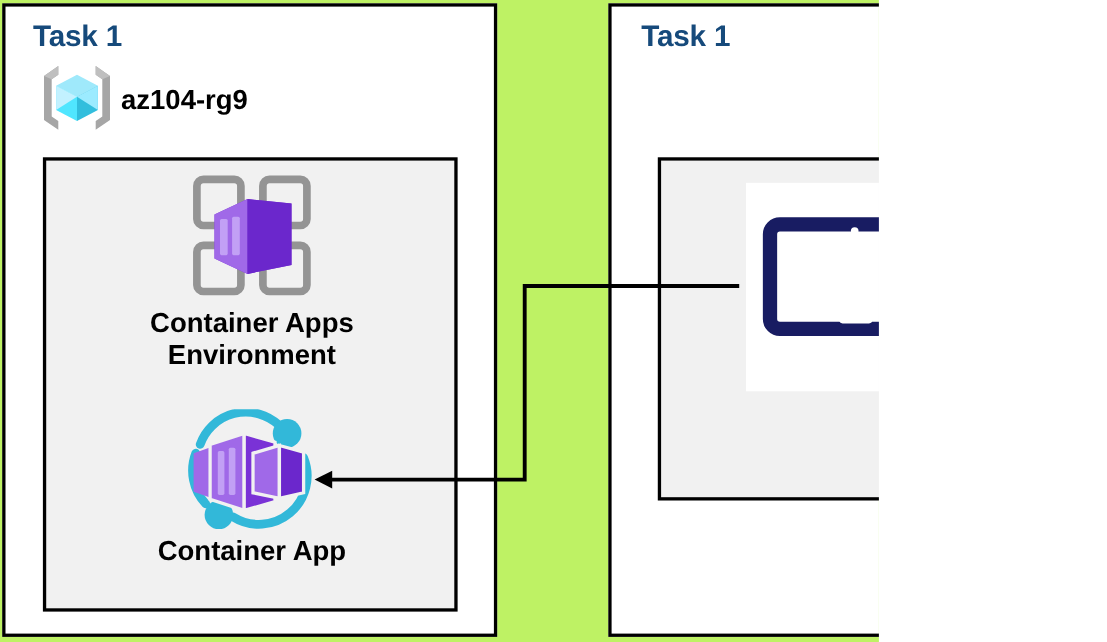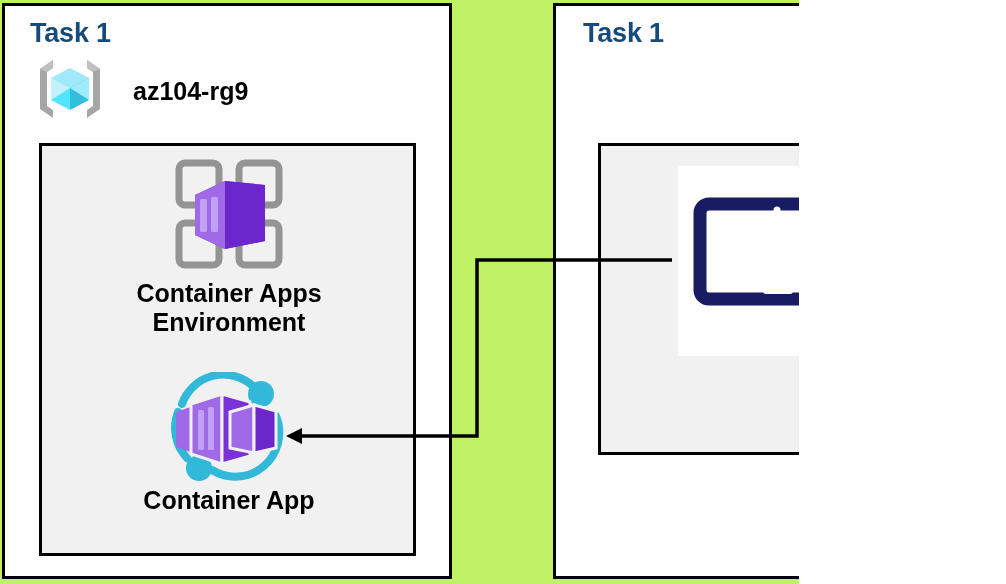--- a/index.html
+++ b/index.html
@@ -39,21 +39,21 @@
   #task1-title { left: 30px;  top: 18px; }
   #task2-title { left: 583px; top: 18px; }
 
   
   #rg-row {
     position: absolute;
     left: 36px;
     top: 58px;
     display: flex;
     align-items: center;
-    gap: 29px;
+    gap: 6px;
   }
   #rg-label {
     font-size: 25px;
     font-weight: bold;
     color: #000000;
     white-space: nowrap;
   }
 
   
   .inner-panel {

